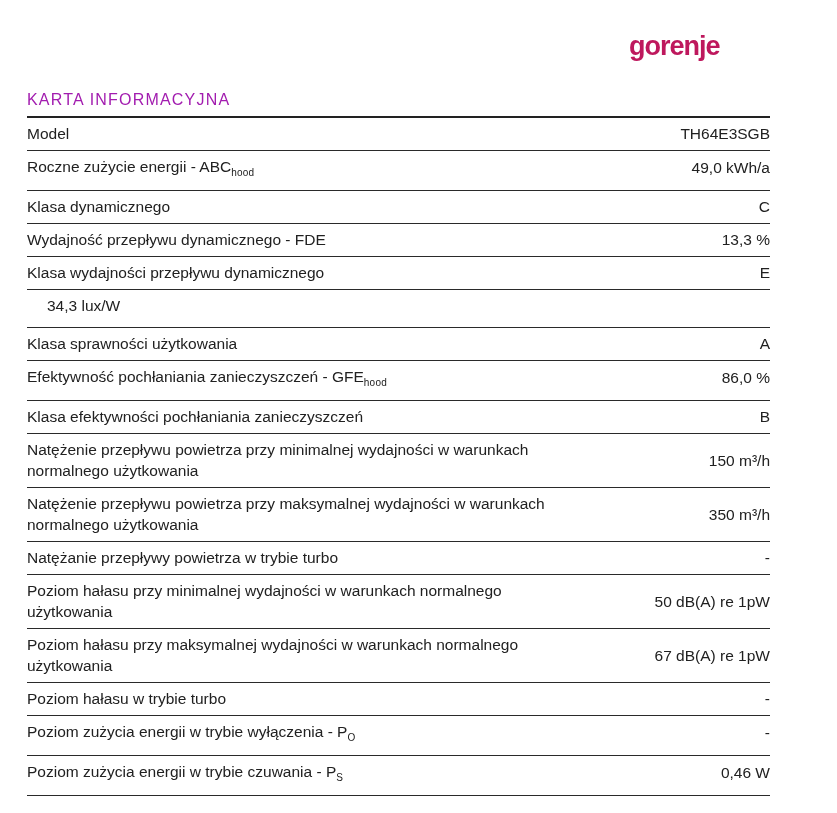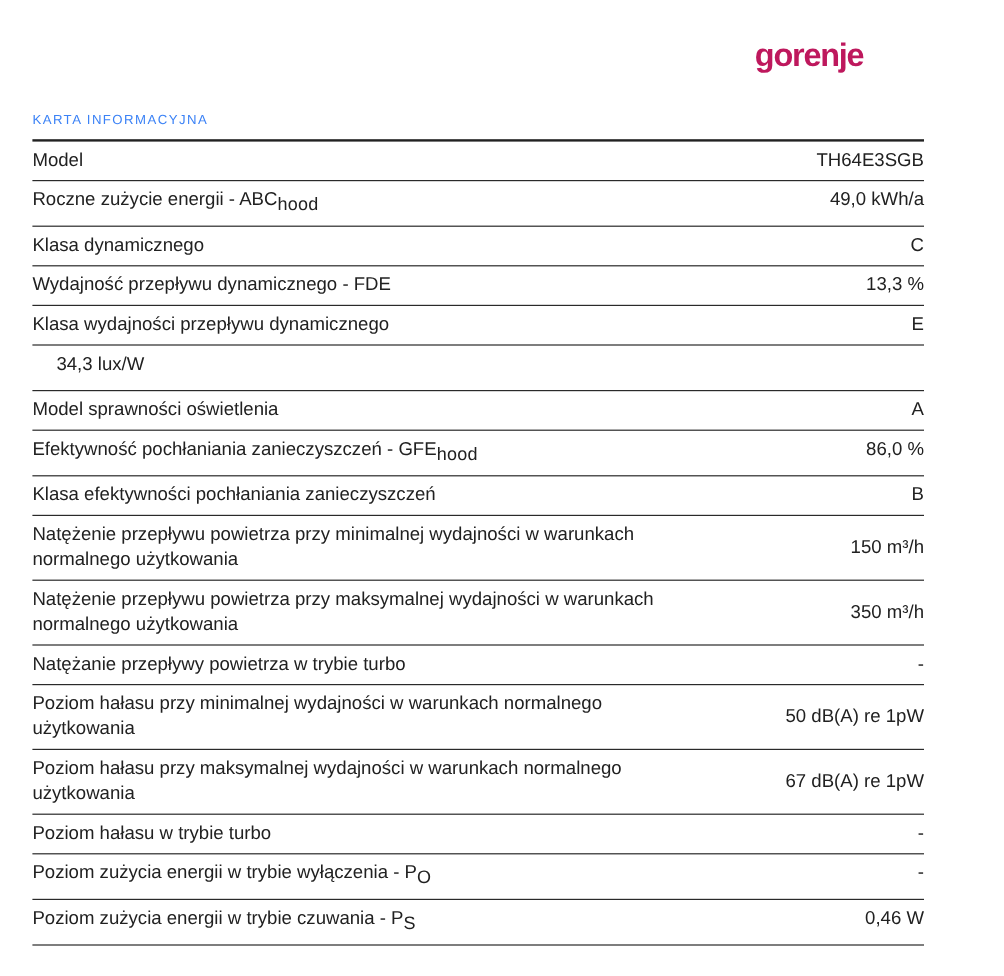--- a/index.html
+++ b/index.html
@@ -27,25 +27,25 @@
     color: #be185d;
   }
   .content {
     position: absolute;
     left: 27px;
     top: 90px;
     width: 743px;
   }
   .title {
     margin: 0;
-    font-size: 11px;
+    font-size: 16px;
     line-height: 20px;
     font-weight: 400;
     letter-spacing: 1.2px;
-    color: #3b82f6;
+    color: #a21caf;
     padding-bottom: 6px;
     border-bottom: 2px solid #222222;
   }
   .row {
     display: flex;
     justify-content: space-between;
     align-items: center;
     border-bottom: 1.5px solid #2a2a2a;
     padding: 5px 0 6px 0;
     font-size: 15.5px;
@@ -54,21 +54,21 @@
   .row.has-sub {
     padding-bottom: 11px;
   }
   .row .label {
     white-space: pre-line;
     max-width: 590px;
   }
   .row .label .label-sub {
     position: relative;
     top: 4px;
-    font-size: 15px;
+    font-size: 10px;
     letter-spacing: 0.2px;
     text-align: center;
   }
   .row .label .label-sub:empty {
     display: none;
   }
   .row .value {
     white-space: nowrap;
     padding-left: 20px;
     text-align: right;
@@ -105,21 +105,21 @@
   <div class="row">
     <div class="label"><span class="label-text">Klasa wydajności przepływu dynamicznego</span></div>
     <div class="value">E</div>
   </div>
 
   <div class="row has-sub">
     <div class="value">34,3 lux/W</div>
   </div>
 
   <div class="row">
-    <div class="label"><span class="label-text">Model sprawności oświetlenia</span></div>
+    <div class="label"><span class="label-text">Klasa sprawności użytkowania</span></div>
     <div class="value">A</div>
   </div>
 
   <div class="row has-sub">
     <div class="label"><span class="label-text">Efektywność pochłaniania zanieczyszczeń - GFE</span><span class="label-sub">hood</span></div>
     <div class="value">86,0 %</div>
   </div>
 
   <div class="row">
     <div class="label"><span class="label-text">Klasa efektywności pochłaniania zanieczyszczeń</span></div>

